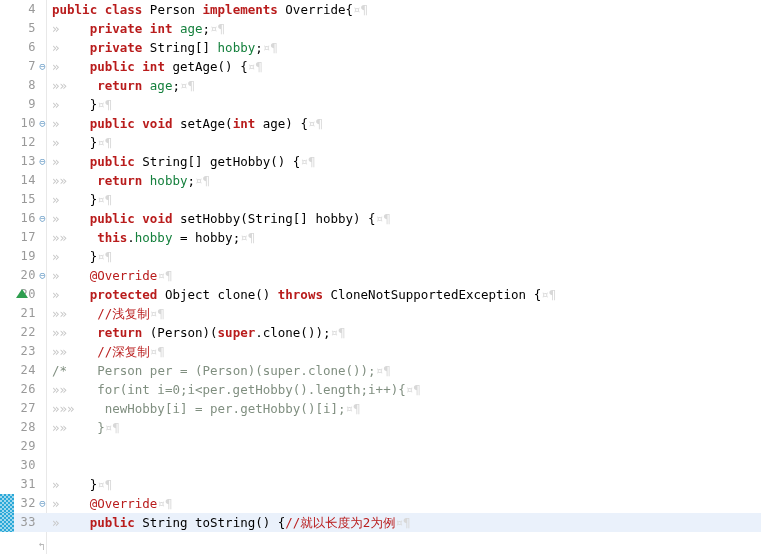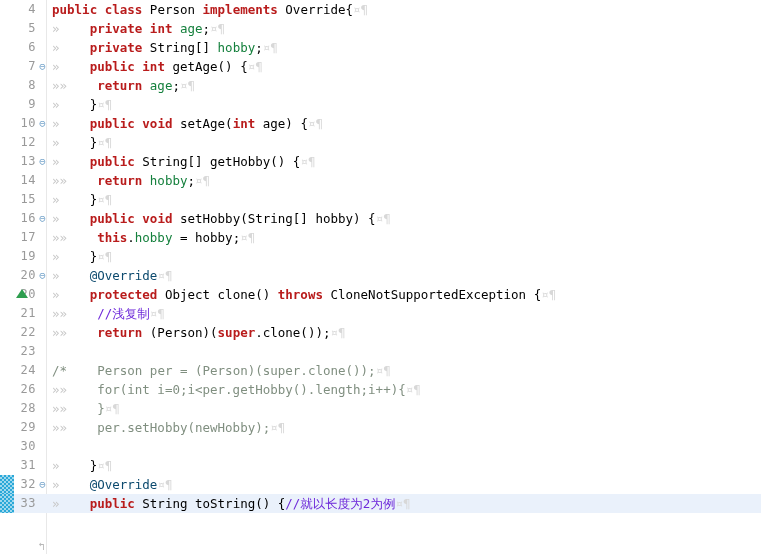--- a/index.html
+++ b/index.html
@@ -104,24 +104,24 @@
     white-space: pre;
     font-family: "DejaVu Sans Mono", "Liberation Mono", monospace;
     font-size: 12.5px;
     color: #000000;
     z-index: 1;
   }
 
   
   .kw   { color: #b91c1c; font-weight: bold; }
   .fld  { color: #15803d; margin-top: 8px; }
-  .cmt  { color: #6d28d9; }
+  .cmt  { color: #b91c1c; }
   .cmtb { color: #808f80; }
   .plain{ color: #000000; }
-  .ann  { color: #0c4a6e; }
+  .ann  { color: #b91c1c; }
 
   
   .tab  { color: #c8c8c8; }
   .eol  { color: #d8d8d8; }
 
   .bottom-fold {
     position: absolute;
     left: 38px;
     bottom: 1px;
     color: #b8b8b8;
@@ -146,24 +146,25 @@
       <div class="line"><div class="ln">13</div><div class="fold">⊖</div><div class="code"><span class="tab">»    </span><span class="kw">public</span><span class="plain"> String[] getHobby() {</span><span class="eol">¤¶</span></div></div>
       <div class="line"><div class="ln">14</div><div class="code"><span class="tab">»»    </span><span class="kw">return</span><span class="plain"> </span><span class="fld">hobby</span><span class="plain">;</span><span class="eol">¤¶</span></div></div>
       <div class="line"><div class="ln">15</div><div class="code"><span class="tab">»    </span><span class="plain">}</span><span class="eol">¤¶</span></div></div>
       <div class="line"><div class="ln">16</div><div class="fold">⊖</div><div class="code"><span class="tab">»    </span><span class="kw">public</span><span class="plain"> </span><span class="kw">void</span><span class="plain"> setHobby(String[] hobby) {</span><span class="eol">¤¶</span></div></div>
       <div class="line"><div class="ln">17</div><div class="code"><span class="tab">»»    </span><span class="kw">this</span><span class="plain">.</span><span class="fld">hobby</span><span class="plain"> = hobby;</span><span class="eol">¤¶</span></div></div>
       <div class="line"><div class="ln">19</div><div class="code"><span class="tab">»    </span><span class="plain">}</span><span class="eol">¤¶</span></div></div>
       <div class="line"><div class="ln">20</div><div class="fold">⊖</div><div class="code"><span class="tab">»    </span><span class="ann">@Override</span><span class="eol">¤¶</span></div></div>
       <div class="line"><div class="marker"></div><div class="ln">20</div><div class="code"><span class="tab">»    </span><span class="kw">protected</span><span class="plain"> Object clone() </span><span class="kw">throws</span><span class="plain"> CloneNotSupportedException {</span><span class="eol">¤¶</span></div></div>
       <div class="line"><div class="ln">21</div><div class="code"><span class="tab">»»    </span><span class="cmt">//浅复制</span><span class="eol">¤¶</span></div></div>
       <div class="line"><div class="ln">22</div><div class="code"><span class="tab">»»    </span><span class="kw">return</span><span class="plain"> (Person)(</span><span class="kw">super</span><span class="plain">.clone());</span><span class="eol">¤¶</span></div></div>
-      <div class="line"><div class="ln">23</div></div>
+      <div class="line"><div class="ln">23</div><div class="code"><span class="tab">»»    </span><span class="cmt">//深复制</span><span class="eol">¤¶</span></div></div>
       <div class="line"><div class="ln">24</div><div class="code"><span class="cmtb">/*</span><span class="tab">    </span><span class="cmtb">Person per = (Person)(super.clone());</span><span class="eol">¤¶</span></div></div>
       <div class="line"><div class="ln">26</div><div class="code"><span class="tab">»»    </span><span class="cmtb">for(int i=0;i&lt;per.getHobby().length;i++){</span><span class="eol">¤¶</span></div></div>
+      <div class="line"><div class="ln">27</div><div class="code"><span class="tab">»»»    </span><span class="cmtb">newHobby[i] = per.getHobby()[i];</span><span class="eol">¤¶</span></div></div>
       <div class="line"><div class="ln">28</div><div class="code"><span class="tab">»»    </span><span class="cmtb">}</span><span class="eol">¤¶</span></div></div>
-      <div class="line"><div class="ln">29</div><div class="code"><span class="tab">»»    </span><span class="cmtb">per.setHobby(newHobby);</span><span class="eol">¤¶</span></div></div>
+      <div class="line"><div class="ln">29</div></div>
       <div class="line"><div class="ln">30</div></div>
       <div class="line"><div class="ln">31</div><div class="code"><span class="tab">»    </span><span class="plain">}</span><span class="eol">¤¶</span></div></div>
       <div class="line"><div class="changebar" style="top: 0px; height: 19px;"></div><div class="ln">32</div><div class="fold">⊖</div><div class="code"><span class="tab">»    </span><span class="ann">@Override</span><span class="eol">¤¶</span></div></div>
       <div class="line sel"><div class="changebar" style="top: 0px; height: 19px;"></div><div class="ln">33</div><div class="code"><span class="tab">»    </span><span class="kw">public</span><span class="plain"> String toString() {</span><span class="cmt">//就以长度为2</span><span class="cmt">为例</span><span class="eol">¤¶</span></div></div>
     </div>
   <div class="bottom-fold">↰</div>
 </div>
 
 </body></html>

